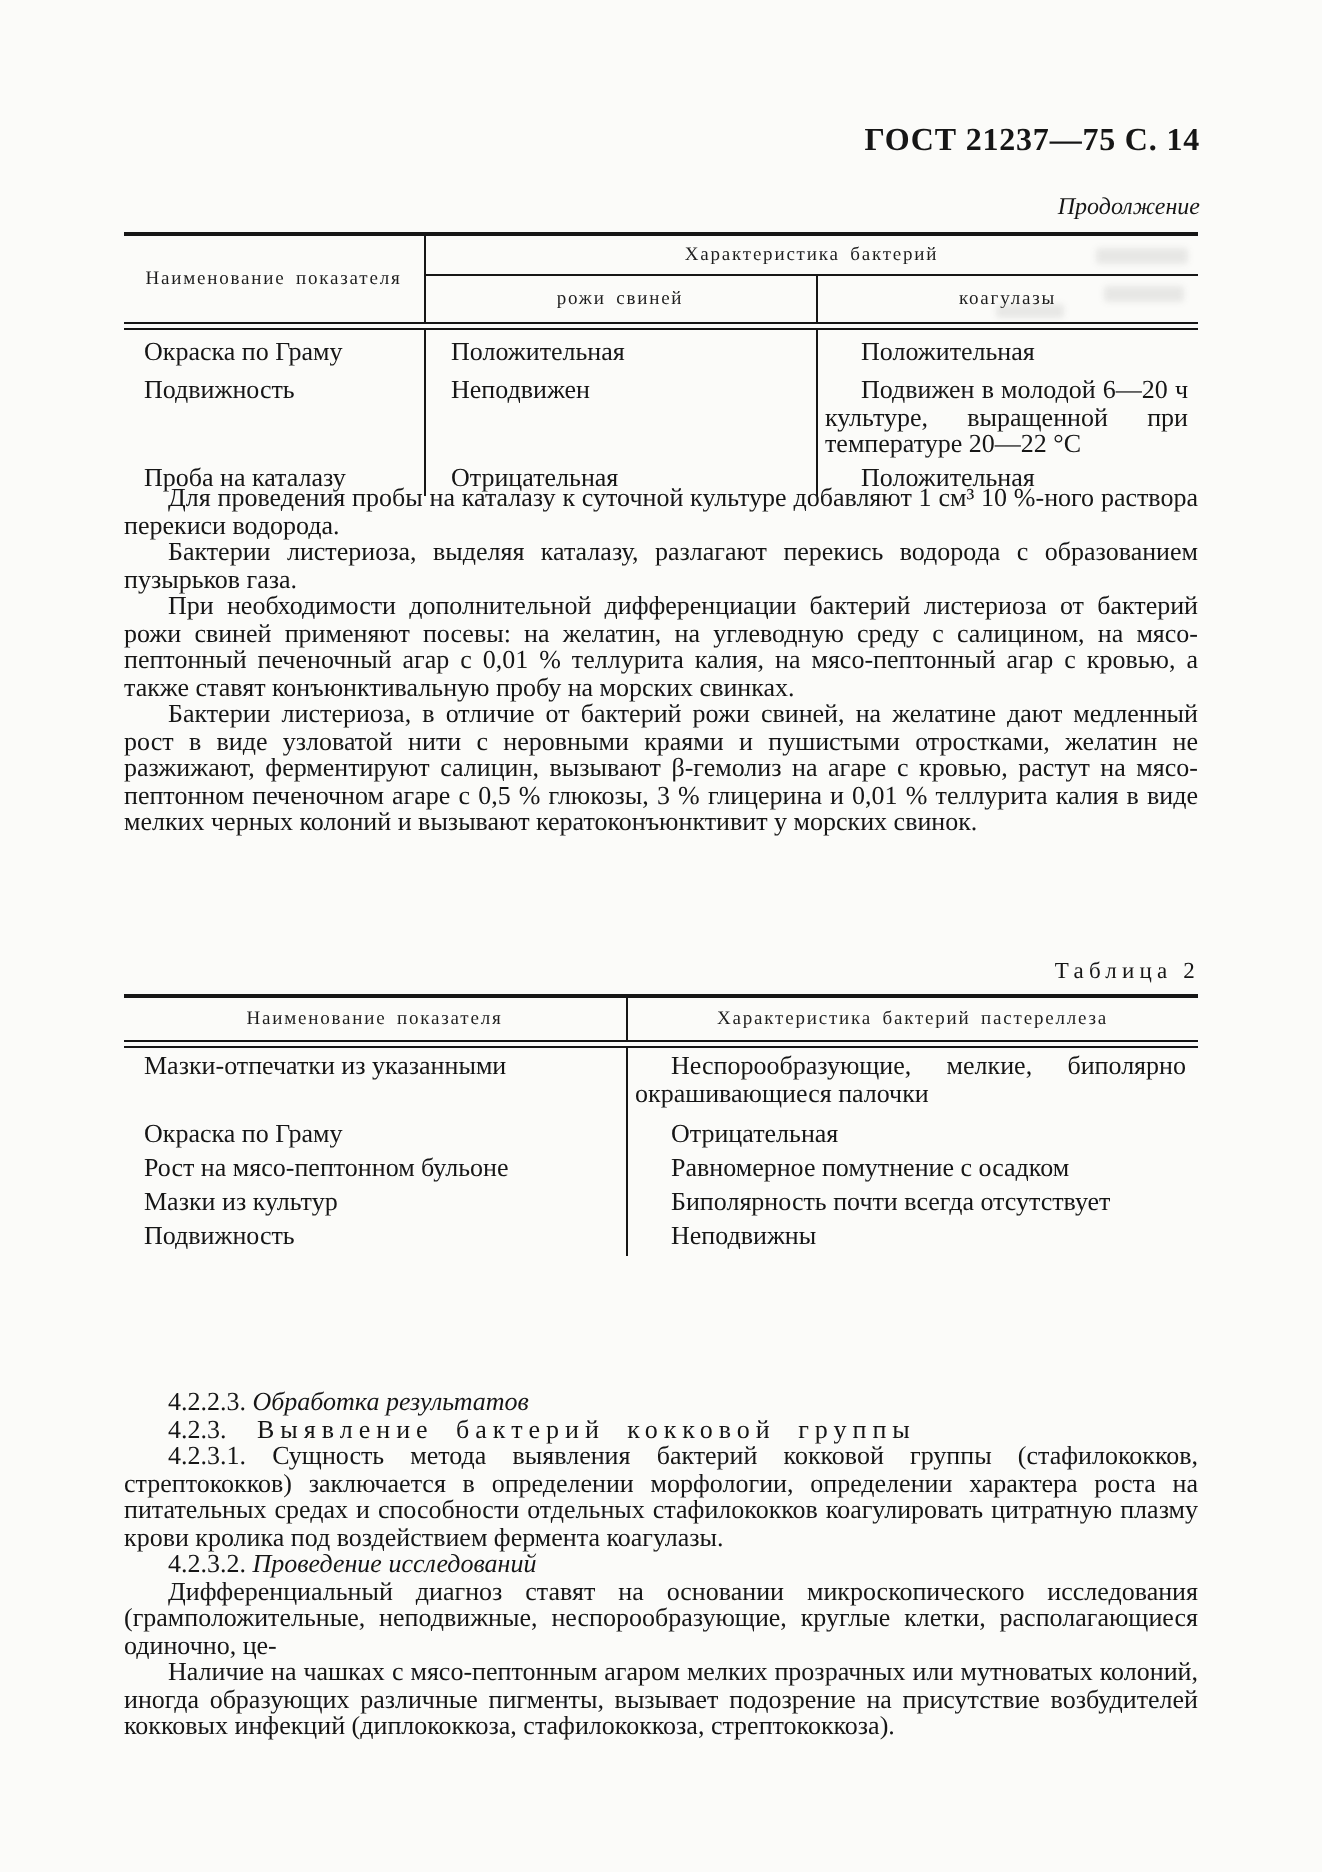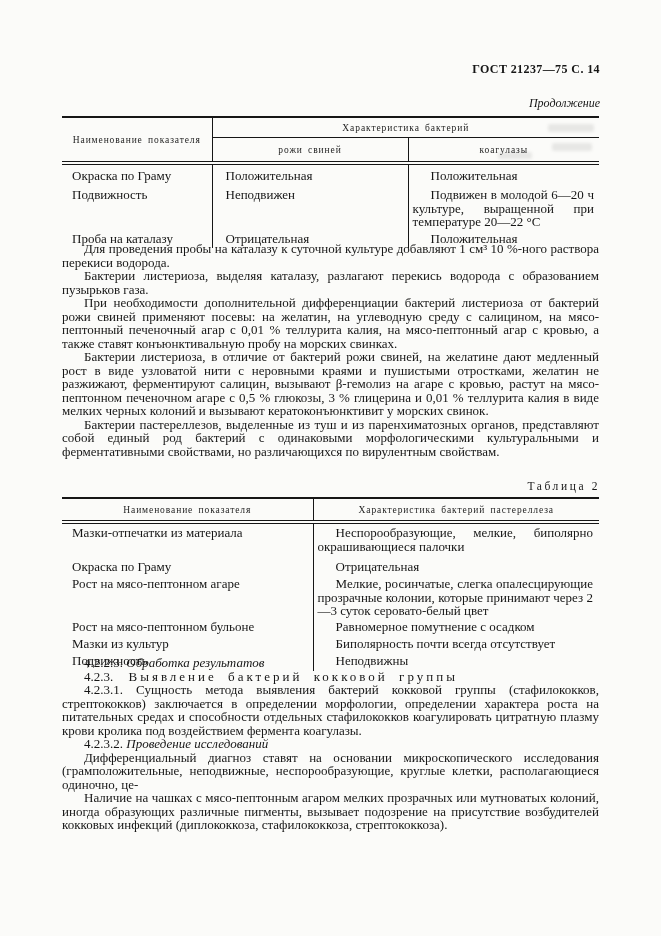--- a/index.html
+++ b/index.html
@@ -9,21 +9,21 @@
     font-family:"Liberation Serif","DejaVu Serif",serif;
     color:#161616;
     position:relative;
     overflow:hidden;
   }
   .abs { position:absolute; }
 
   
   .doc-header {
     top:62px; right:61px;
-    font-size:12px; font-weight:bold; letter-spacing:0.4px;
+    font-size:16px; font-weight:bold; letter-spacing:0.4px;
     white-space:nowrap;
   }
   .continuation {
     top:96px; right:61px;
     font-style:italic; font-size:12px;
     white-space:nowrap;
   }
 
   
   table { border-collapse:collapse; table-layout:fixed; }
@@ -50,21 +50,21 @@
   
   .textcol { left:62px; width:537px; }
   .textcol p { margin:0; font-size:13px; line-height:13.5px; }
   .just { text-align:justify; }
   .ind  { text-indent:22px; }
   .line { text-indent:22px; white-space:nowrap; }
   .ital { font-style:italic; }
   .num  { font-style:normal; }
   .sparse { letter-spacing:3px; word-spacing:5px;margin-left:12px; }
   .paragraphs { top:242px; }
-  .sections   { top:656px; }
+  .sections   { top:694px; }
 
   
   .t2-label {
     top:480px; right:61px;
     font-size:11.5px; letter-spacing:2.6px; white-space:nowrap;
   }
 
   
   .t2 { top:497px; left:62px; width:537px; border-top:2px solid #161616; }
   .t2 .h2c { border-bottom:4px double #161616; height:19px; }
@@ -125,46 +125,41 @@
     <td class="body-cell c3">Положительная</td>
   </tr>
 </tbody>
   </table>
 
 <div class="abs textcol paragraphs">
   <p class="just ind">Для проведения пробы на каталазу к суточной культуре добавляют 1 см³ 10 %-ного раствора перекиси водорода.</p>
   <p class="just ind">Бактерии листериоза, выделяя каталазу, разлагают перекись водорода с образованием пузырьков газа.</p>
   <p class="just ind">При необходимости дополнительной дифференциации бактерий листериоза от бактерий рожи свиней применяют посевы: на желатин, на углеводную среду с салицином, на мясо-пептонный печеночный агар с 0,01 % теллурита калия, на мясо-пептонный агар с кровью, а также ставят конъюнктивальную пробу на морских свинках.</p>
   <p class="just ind">Бактерии листериоза, в отличие от бактерий рожи свиней, на желатине дают медленный рост в виде узловатой нити с неровными краями и пушистыми отростками, желатин не разжижают, ферментируют салицин, вызывают β-гемолиз на агаре с кровью, растут на мясо-пептонном печеночном агаре с 0,5 % глюкозы, 3 % глицерина и 0,01 % теллурита калия в виде мелких черных колоний и вызывают кератоконъюнктивит у морских свинок.</p>
-  <p class="just ind">Бактерии пастереллезов, выделенные из туш и из паренхиматозных органов, представляют собой единый род бактерий с одинаковыми морфологическими культуральными и ферментативными свойствами, но различающихся по вирулентным свойствам.</p>
 </div>
 
 <div class="abs t2-label">Таблица 2</div>
 
 <table class="abs t2">
   <colgroup>
       <col style="width:251px">
       <col style="width:286px">
     </colgroup>
   <tbody>
       <tr>
     <td class="hdr-cell h2c br">Наименование показателя</td>
     <td class="hdr-cell h2c">Характеристика бактерий пастереллеза</td>
   </tr>
   <tr class="tr1">
-    <td class="body-cell c1">Мазки-отпечатки из материала</td>
+    <td class="body-cell c1">Мазки-отпечатки из указанными</td>
     <td class="body-cell c2 just">Неспорообразующие, мелкие, биполярно окрашивающиеся палочки</td>
   </tr>
   <tr class="tr2">
     <td class="body-cell c1">Окраска по Граму</td>
     <td class="body-cell c2">Отрицательная</td>
-  </tr>
-  <tr class="tr3">
-    <td class="body-cell c1">Рост на мясо-пептонном агаре</td>
-    <td class="body-cell c2 just">Мелкие, росинчатые, слегка опалесцирующие прозрачные колонии, которые принимают через 2—3 суток серовато-белый цвет</td>
   </tr>
   <tr class="tr4">
     <td class="body-cell c1">Рост на мясо-пептонном бульоне</td>
     <td class="body-cell c2">Равномерное помутнение с осадком</td>
   </tr>
   <tr class="tr5">
     <td class="body-cell c1">Мазки из культур</td>
     <td class="body-cell c2">Биполярность почти всегда отсутствует</td>
   </tr>
   <tr class="tr6">

